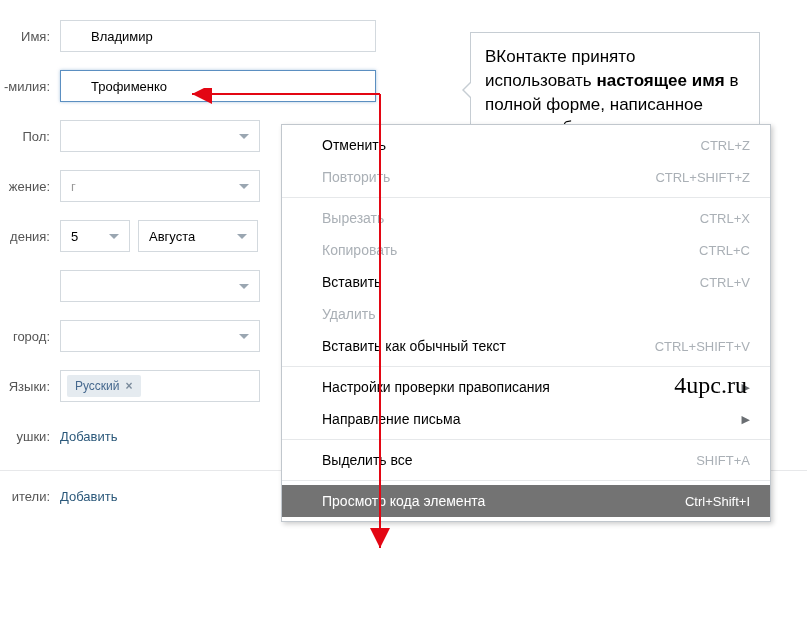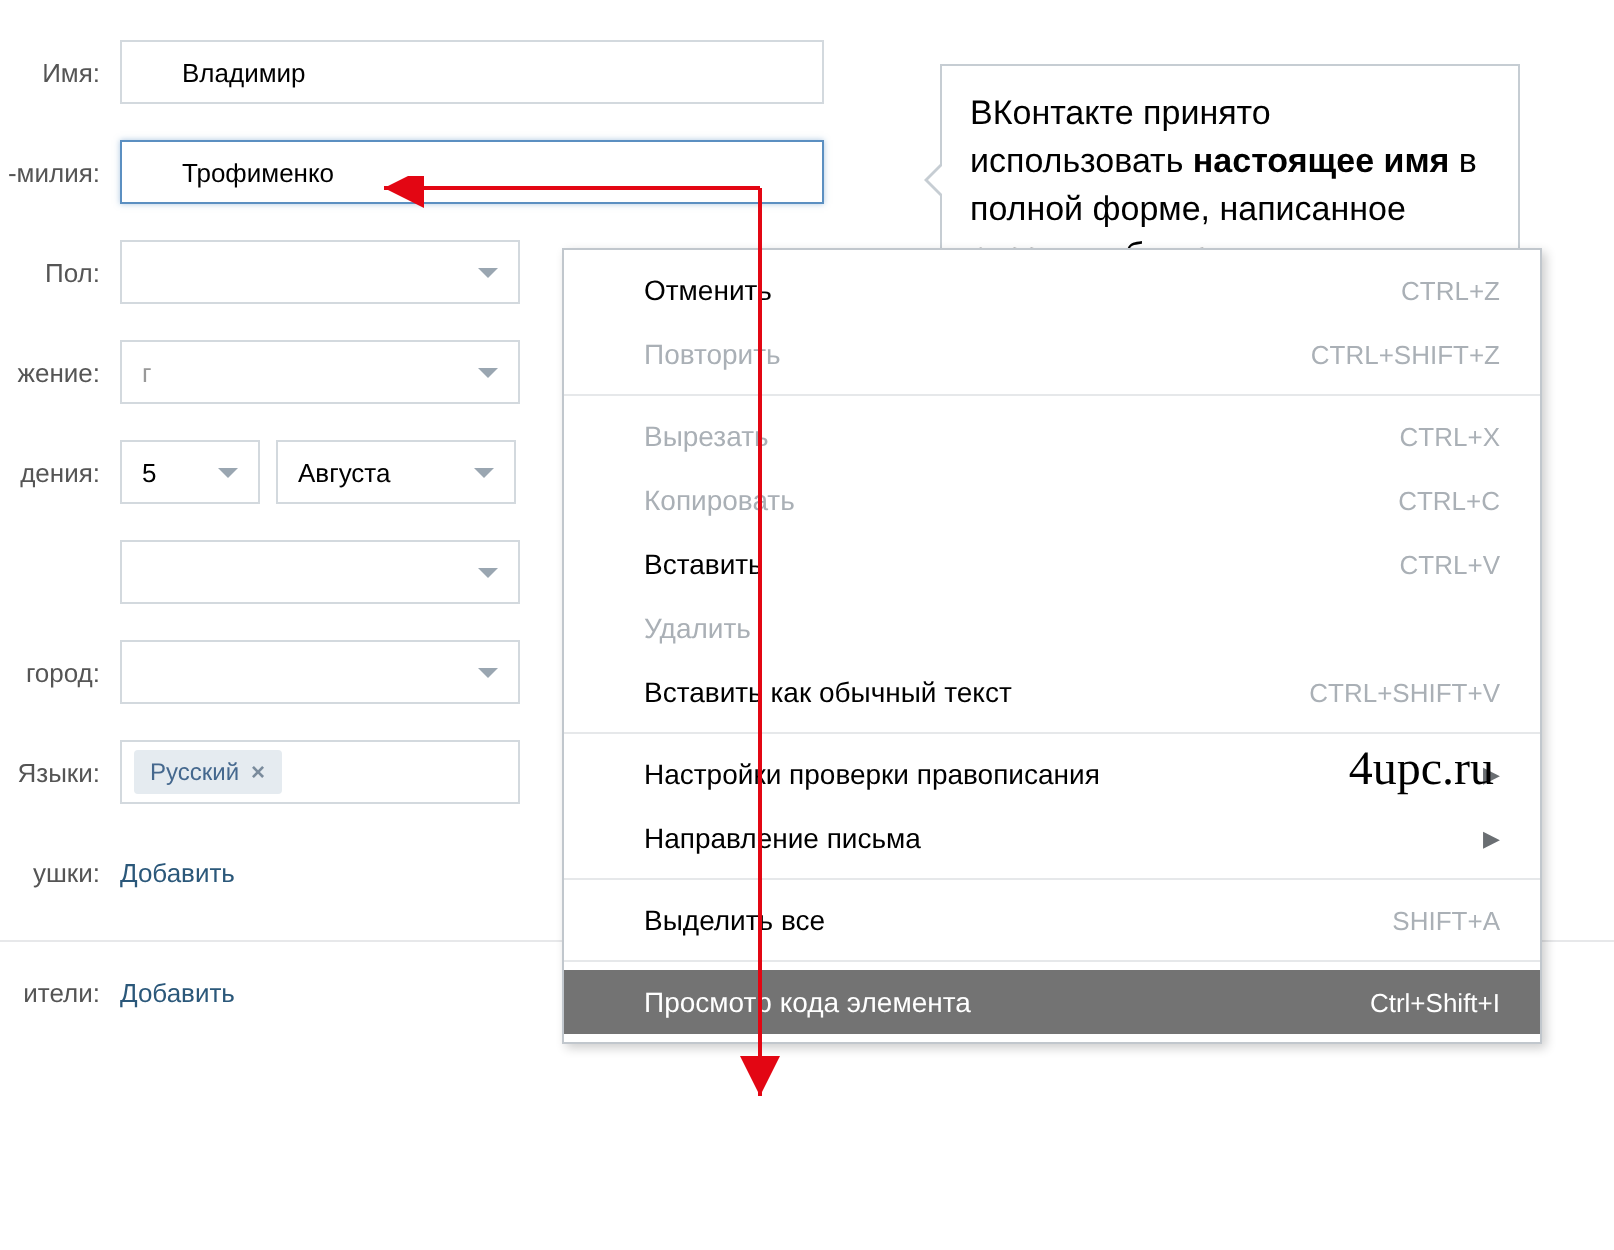--- a/index.html
+++ b/index.html
@@ -33,21 +33,21 @@
   .field {
     height: 32px;
     border: 1px solid #d3d9de;
     background: #fff;
     padding: 0 10px;
     display: flex;
     align-items: center;
     font-size: 13px;
     color: #000;
   }
-  .field.wide { width: 352px; padding-left: 30px; }
+  .field.wide { width: 316px; padding-left: 30px; }
   .field.dropdown { padding-right: 30px; position: relative; }
   .field.focused {
     border: 1px solid #5b8fc1;
     box-shadow: 0 0 3px rgba(91,143,193,0.5);
   }
   .caret {
     position: absolute;
     right: 10px;
     top: 50%;
     margin-top: -2px;

